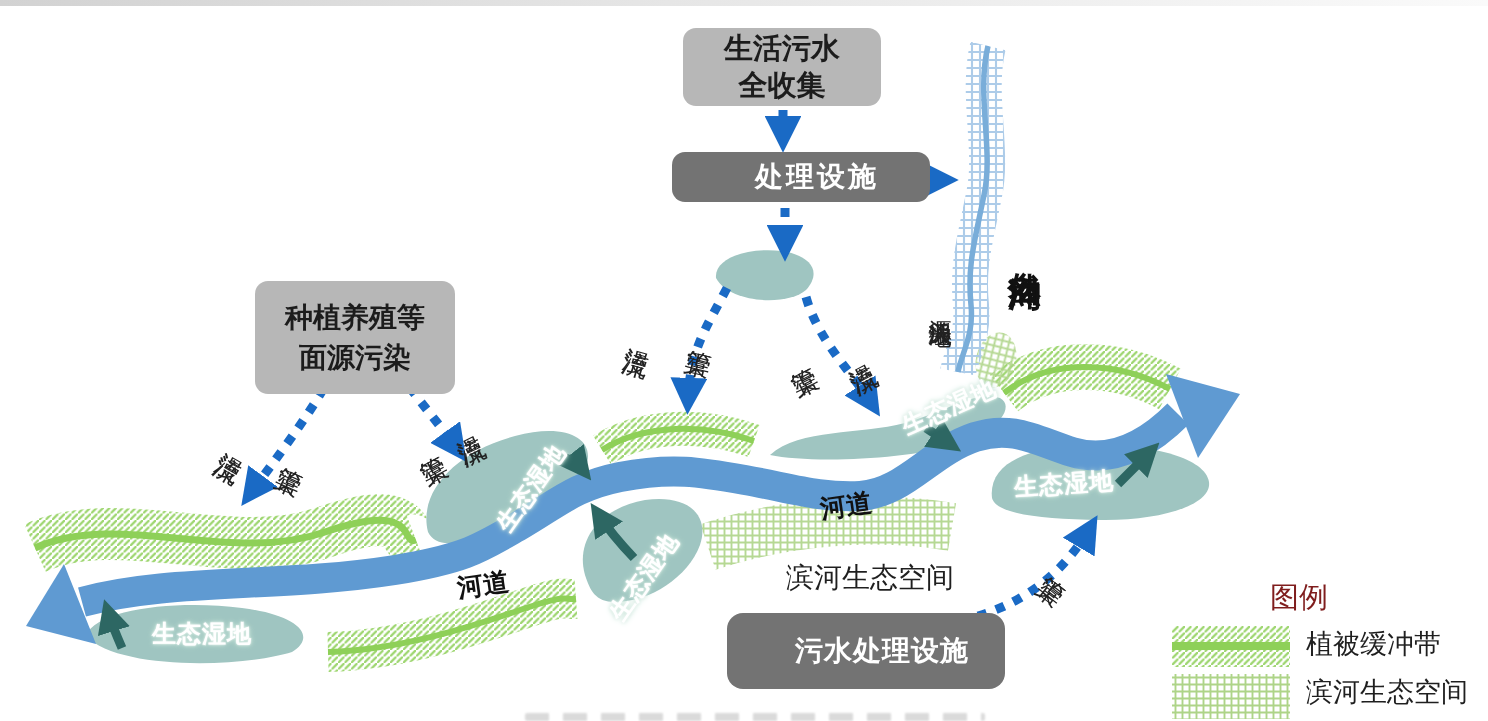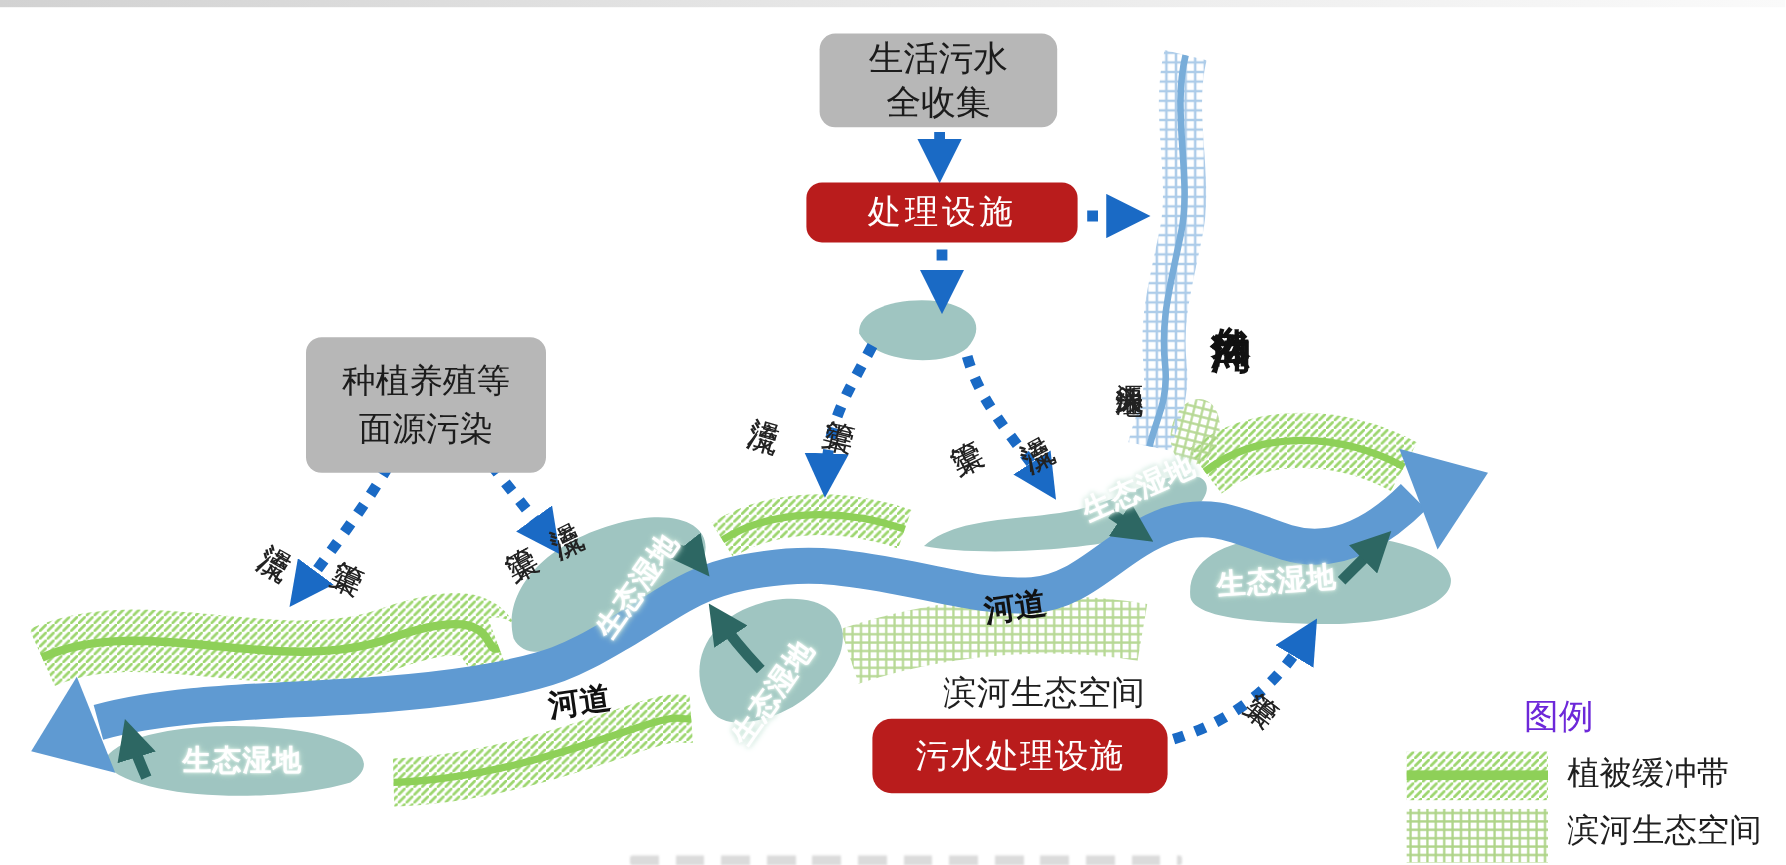--- a/index.html
+++ b/index.html
@@ -2,32 +2,32 @@
 <html><head>
 <meta charset="utf-8">
 <style>
   html,body{margin:0;padding:0;background:#fff;}
   #stage{position:relative;width:1488px;height:721px;background:#ffffff;overflow:hidden;
          font-family:"DejaVu Sans","Liberation Sans",sans-serif;}
   #topstrip{position:absolute;left:0;top:0;width:100%;height:6px;
             background:linear-gradient(90deg,#d2d2d2 0%,#e6e6e6 45%,#fafafa 100%);}
   #shapes{position:absolute;left:0;top:0;}
   .box{position:absolute;display:flex;align-items:center;justify-content:center;
-       text-align:center;border-radius:13px;font-weight:normal;white-space:pre-line;}
+       text-align:center;border-radius:13px;font-weight:bold;white-space:pre-line;}
   .box-gray{background:#b7b7b7;color:#1c1c1c;}
-  .box-blue{background:#b91c1c;color:#ffffff;}
+  .box-blue{background:#737373;color:#ffffff;padding-left:32px;}
   .lbl{position:absolute;transform:translate(-50%,-50%) rotate(var(--r,0deg));white-space:nowrap;}
   .vtext{writing-mode:vertical-rl;text-orientation:upright;letter-spacing:2px;}
   .flow{font-size:26px;color:#222;font-weight:500;writing-mode:vertical-rl;text-orientation:upright;}
   .wetlbl{font-size:24px;font-weight:bold;color:#ffffff;letter-spacing:1px;
           text-shadow:0 0 2px #ffffff,0 0 4px #cde8dc,0 0 6px #bcded1;}
   .riverlbl{font-size:26px;font-weight:bold;color:#111;}
   .plain{color:#1f1f1f;}
   #legend{position:absolute;left:1172px;top:578px;}
-  #legend .title{font-size:29px;color:#6d28d9;margin-left:98px;margin-bottom:8px;}
+  #legend .title{font-size:29px;color:#7f1d1d;margin-left:98px;margin-bottom:8px;}
   .legrow{display:flex;align-items:flex-start;margin-bottom:7px;}
   .legrow .sw{width:118px;height:41px;}
   .legrow .lg-label{font-size:27px;color:#1f1f1f;margin-left:16px;}
   #caption-cut{position:absolute;left:525px;top:713px;width:460px;height:8px;opacity:.55;
      filter:blur(1px);border-radius:2px;
      background:repeating-linear-gradient(90deg,#bdbdbd 0 24px,transparent 24px 38px);}
 </style>
 </head>
 <body>
 
@@ -117,21 +117,21 @@
     <span>生活污水
 全收集</span>
   </div>
   <div class="box box-blue" style="left:672px;top:152px;width:226px;height:50px;font-size:28px;letter-spacing:3px;">
     <span>处理设施</span>
   </div>
   <div class="box box-gray" style="left:255px;top:281px;width:200px;height:113px;font-size:28px;line-height:40px;">
     <span>种植养殖等
 面源污染</span>
   </div>
-  <div class="box box-blue" style="left:727px;top:599px;width:246px;height:62px;font-size:28px;border-radius:16px;letter-spacing:1px;">
+  <div class="box box-blue" style="left:727px;top:613px;width:246px;height:76px;font-size:28px;border-radius:16px;letter-spacing:1px;">
     <span>污水处理设施</span>
   </div>
 
   <div class="lbl vtext" style="left:1025px;top:248px;font-size:34px;font-weight:bold;color:#111;">自然冲沟</div>
   <div class="lbl vtext" style="left:941px;top:305px;font-size:23px;color:#222;font-weight:500;letter-spacing:1px;">源头缓冲湿地</div>
 
   <div class="lbl flow" style="left:246px;top:440px;--r:30deg;">漫流</div>
   <div class="lbl flow" style="left:303px;top:452px;--r:24deg;">管渠</div>
   <div class="lbl flow" style="left:419px;top:441px;--r:-28deg;">管渠</div>
   <div class="lbl flow" style="left:457px;top:420px;--r:-26deg;">漫流</div>

